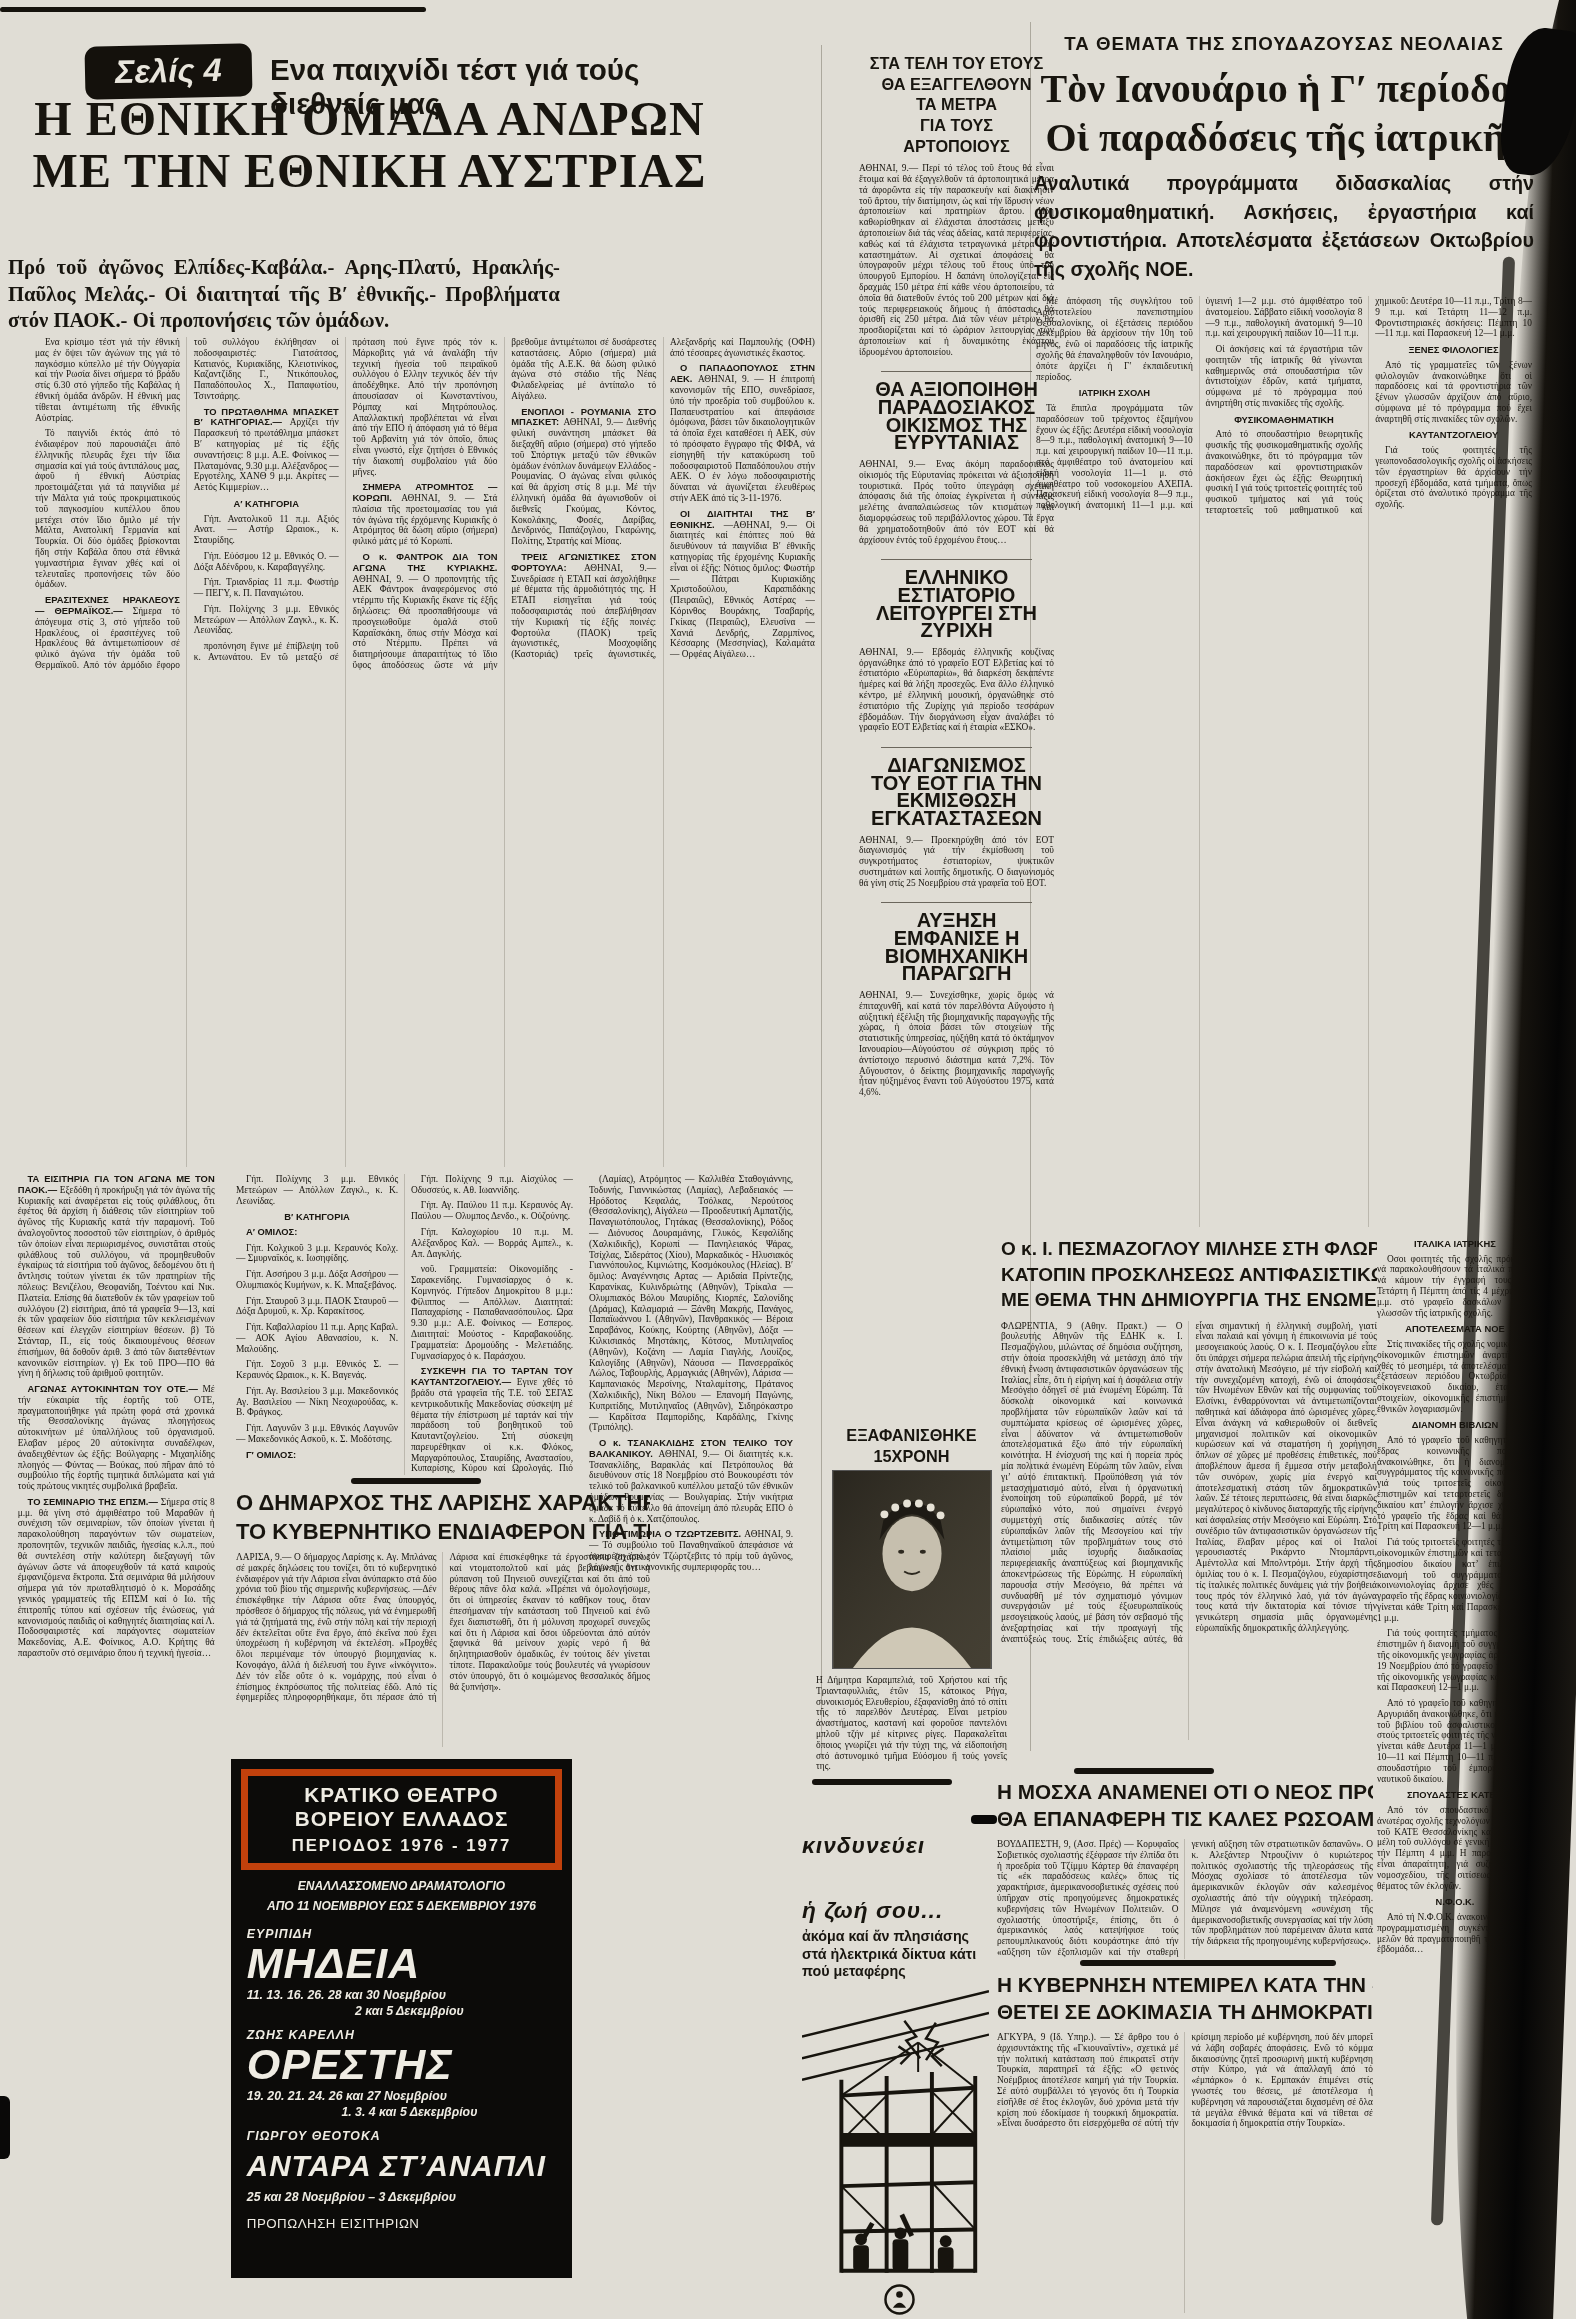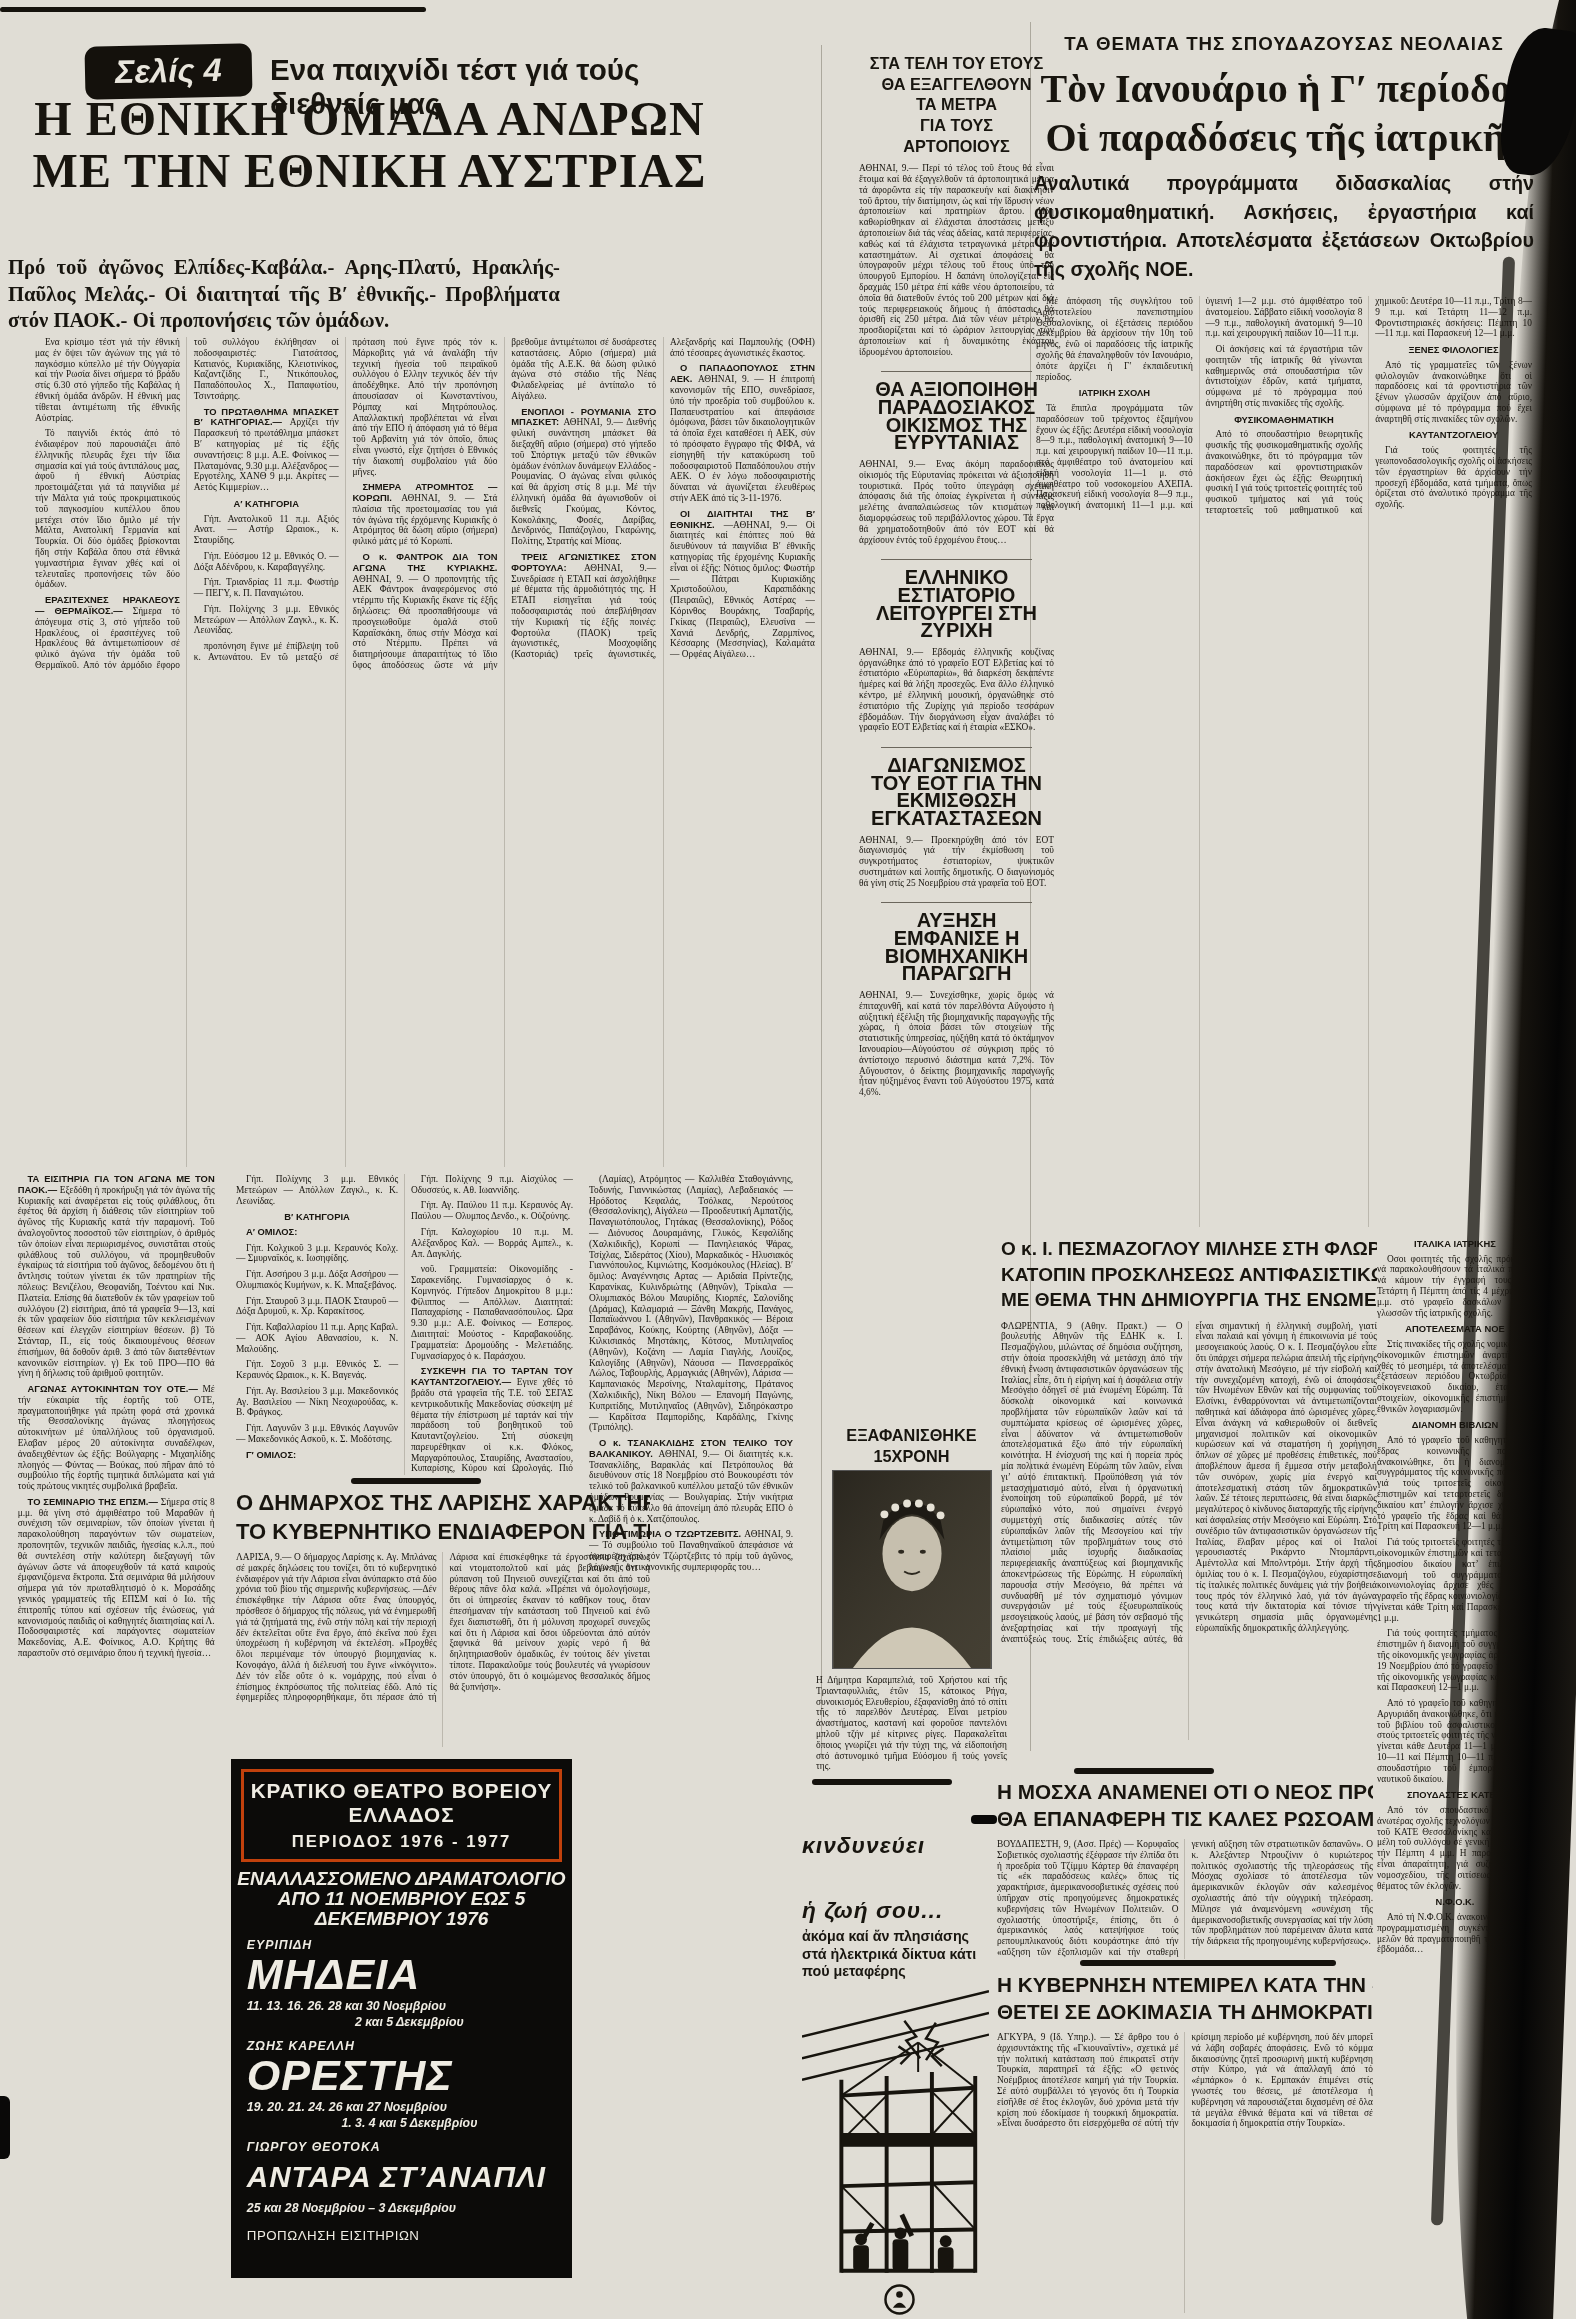--- a/index.html
+++ b/index.html
@@ -21,24 +21,24 @@
   .mainline{font-size:48px;line-height:52px;letter-spacing:1px;text-align:center;white-space:nowrap;}
   .bar{background:#15120d;border-radius:3px;}
   .sep{border:0;border-top:1px solid #6b665c;margin:8.9px 21.7px;}
   .vr{background:#aca89d;width:1px;}
   
   .stripsec{margin-bottom:13.8px;}
   .striph{font-family:"Liberation Sans",sans-serif;font-weight:bold;text-align:center;font-size:20px;line-height:17.7px;margin:3.9px 5.9px 6.9px 5.9px;}
   .striph.big{font-size:16.3px;line-height:20.7px;}
   
   .theater{background:#0c0b09;color:#efece3;font-family:"Liberation Sans",sans-serif;}
-  .th-box{border:3px solid #c2410c;margin:9.9px 9.9px 7.9px 9.9px;padding:6.9px 3.9px;text-align:center;}
+  .th-box{border:7px solid #c2410c;margin:9.9px 9.9px 7.9px 9.9px;padding:6.9px 3.9px;text-align:center;}
   .th-title{font-weight:bold;font-size:20.7px;letter-spacing:1px;}
   .th-period{font-weight:bold;font-size:16.7px;margin-top:4.9px;letter-spacing:2px;}
-  .th-sub{font-style:italic;font-weight:bold;text-align:center;font-size:19px;line-height:19.7px;}
+  .th-sub{font-style:italic;font-weight:bold;text-align:center;font-size:12px;line-height:19.7px;}
   .play{margin:9.9px 0 2px 15.8px;}
   .play-author{font-style:italic;font-weight:bold;font-size:12.3px;letter-spacing:1px;}
   .play-title{font-style:italic;font-weight:bold;font-size:41px;line-height:45px;letter-spacing:1px;white-space:nowrap;}
   .play-dates{font-style:italic;font-weight:bold;font-size:12.3px;margin-top:2px;}
   .play-dates.d2{text-align:center;}
   .th-foot{font-size:13.3px;line-height:18.7px;margin:11.8px 0 0 15.8px;letter-spacing:0.5px;}
   
   .danger-h{font-family:"Liberation Sans",sans-serif;font-weight:bold;font-style:italic;font-size:22.7px;line-height:24.6px;letter-spacing:1px;margin-top:40px;}
   .danger-s{font-family:"Liberation Sans",sans-serif;font-weight:bold;font-size:14.3px;line-height:17.7px;margin-top:5.9px;}
   

